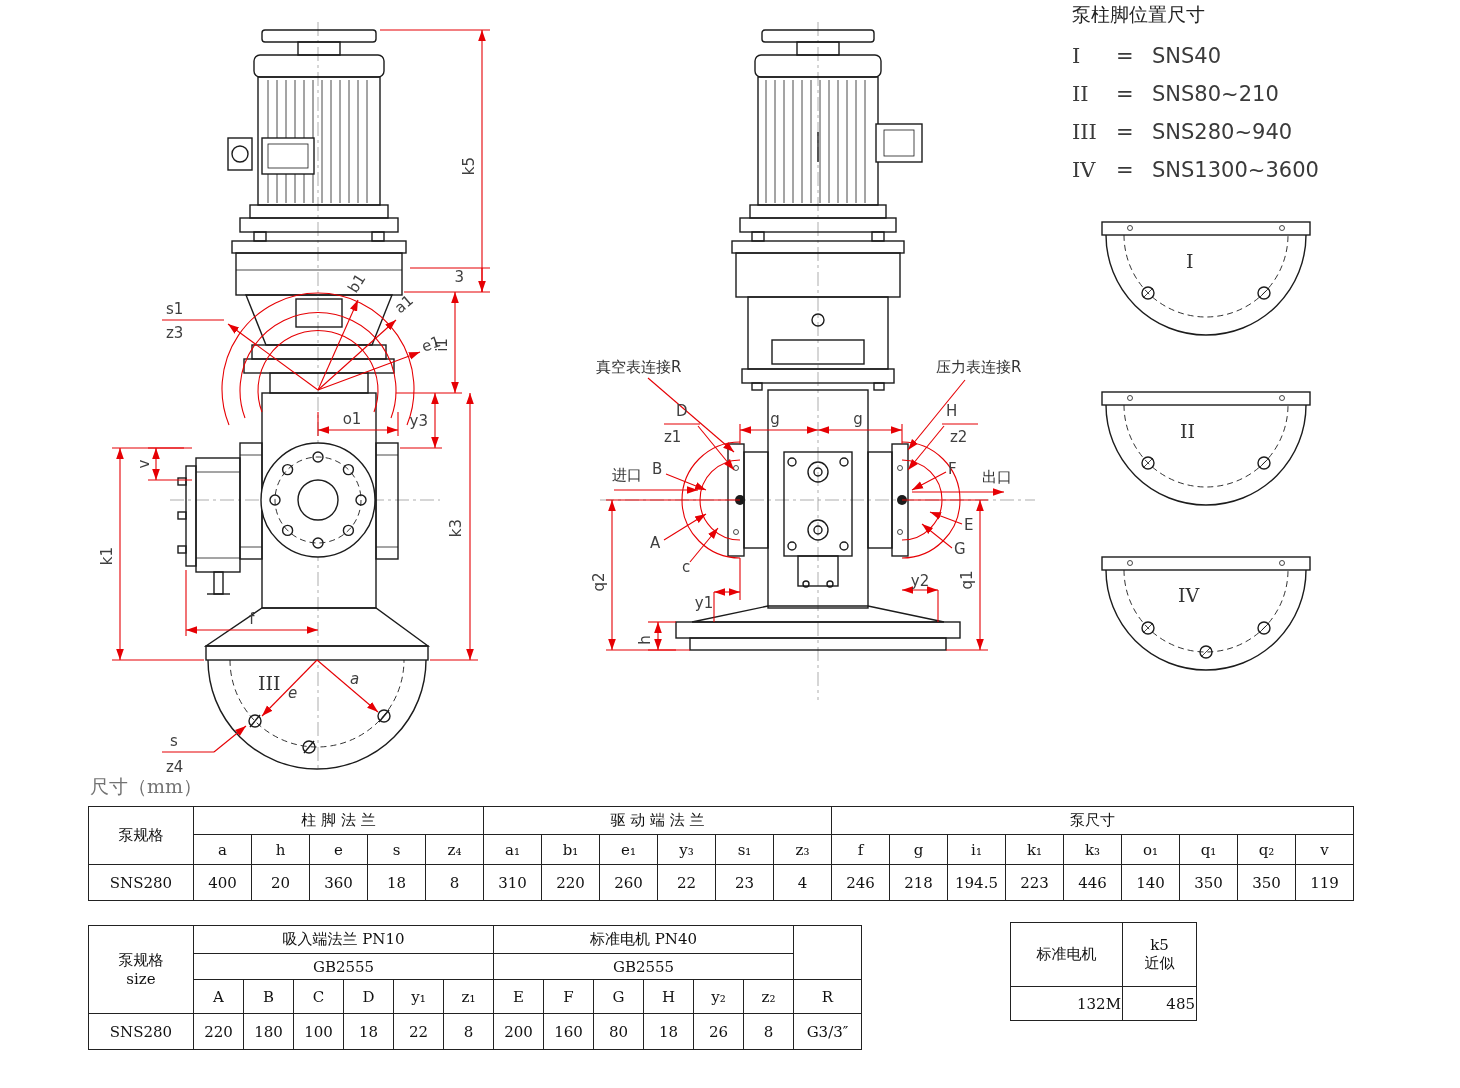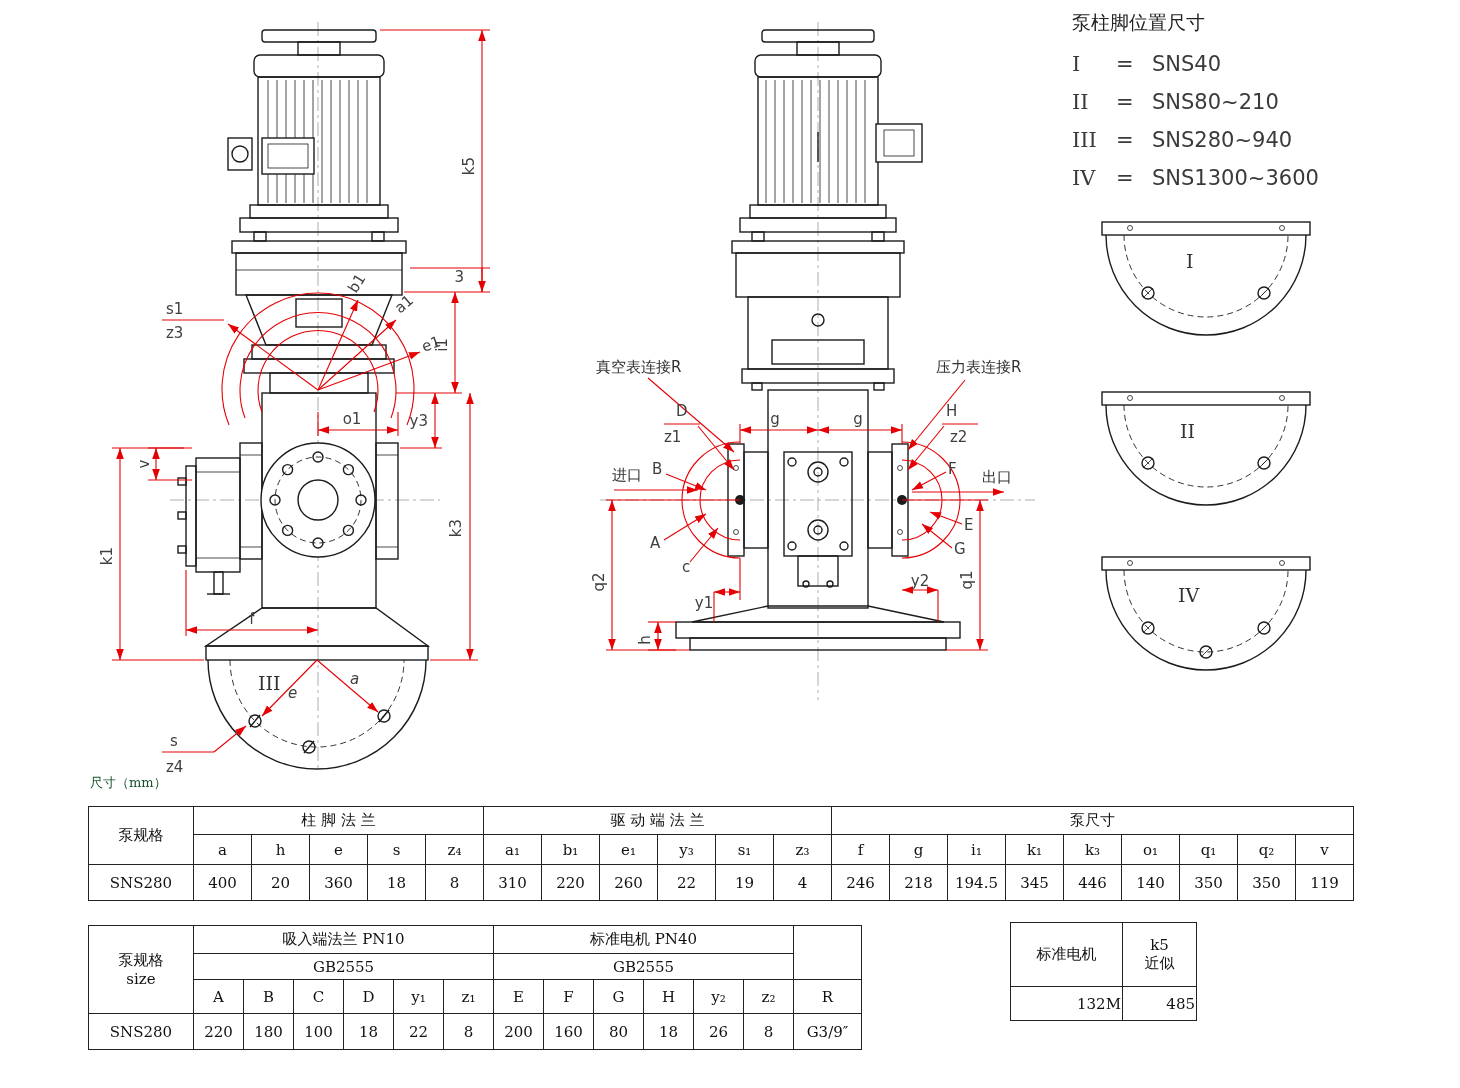--- a/index.html
+++ b/index.html
@@ -15,29 +15,29 @@
   .thin { stroke:#1c1c1c; stroke-width:0.8; fill:none; }
   .dash { stroke:#1c1c1c; stroke-width:0.9; stroke-dasharray:6 4; fill:none; }
   .ctr  { stroke:#8a8a8a; stroke-width:0.7; stroke-dasharray:14 4 3 4; fill:none; }
   .red  { stroke:#e60004; stroke-width:1.1; fill:none; }
   text.dim  { font-family:"DejaVu Sans",sans-serif; font-size:15px; fill:#3f3f3f; }
   text.dimi { font-style:italic; }
   text.cjk  { font-family:"DejaVu Sans",sans-serif; font-size:15px; fill:#333; }
   text.rn   { font-family:"DejaVu Serif","Liberation Serif",serif; font-size:19px; fill:#333; }
 
   
-  .legend { position:absolute; left:1072px; top:10px; color:#3a3a3a; }
+  .legend { position:absolute; left:1072px; top:2px; color:#3a3a3a; }
   .legend-title { font-size:19px; color:#222; margin-bottom:16px; }
   .legend-row { display:flex; align-items:baseline; margin-bottom:14px; font-size:21px; }
   .legend-row .num { font-family:"DejaVu Serif","Liberation Serif",serif; width:44px; }
   .legend-row .eq  { width:36px; }
 
   
   .dim-heading { position:absolute; left:90px; top:774px; font-family:"DejaVu Serif","Liberation Serif",serif;
-                 font-size:13px; color:#14532d; }
+                 font-size:19px; color:#737373; }
   table.t { position:absolute; border-collapse:collapse; table-layout:fixed;
             font-family:"DejaVu Serif","Liberation Serif",serif; color:#111; }
   table.t td { border:1px solid #222; text-align:center; vertical-align:middle;
                font-size:15px; padding:1px; overflow:hidden; }
   .t1 { left:88px; top:806px; }
   .t1 tr:nth-child(1) td { height:28px; }
   .t1 tr:nth-child(2) td { height:30px; }
   .t1 tr:nth-child(3) td { height:36px; }
   .t2 { left:88px; top:925px; }
   .t2 tr:nth-child(1) td { height:28px;text-align:center; }
@@ -451,26 +451,26 @@
     <td>SNS280</td>
     <td>400</td>
     <td>20</td>
     <td>360</td>
     <td>18</td>
     <td>8</td>
     <td>310</td>
     <td>220</td>
     <td>260</td>
     <td>22</td>
-    <td>19</td>
+    <td>23</td>
     <td>4</td>
     <td>246</td>
     <td>218</td>
     <td>194.5</td>
-    <td>345</td>
+    <td>223</td>
     <td>446</td>
     <td>140</td>
     <td>350</td>
     <td>350</td>
     <td>119</td>
   </tr>
 </tbody>
     </table>
 
 <table class="t t2">
@@ -526,21 +526,21 @@
     <td>100</td>
     <td>18</td>
     <td>22</td>
     <td>8</td>
     <td>200</td>
     <td>160</td>
     <td>80</td>
     <td>18</td>
     <td>26</td>
     <td>8</td>
-    <td>G3/9″</td>
+    <td>G3/3″</td>
   </tr>
 </tbody>
     </table>
 
 <table class="t t3">
   <tbody>
         <tr>
     <td class="c1">标准电机</td>
     <td class="c2">
       <div>k5</div>

